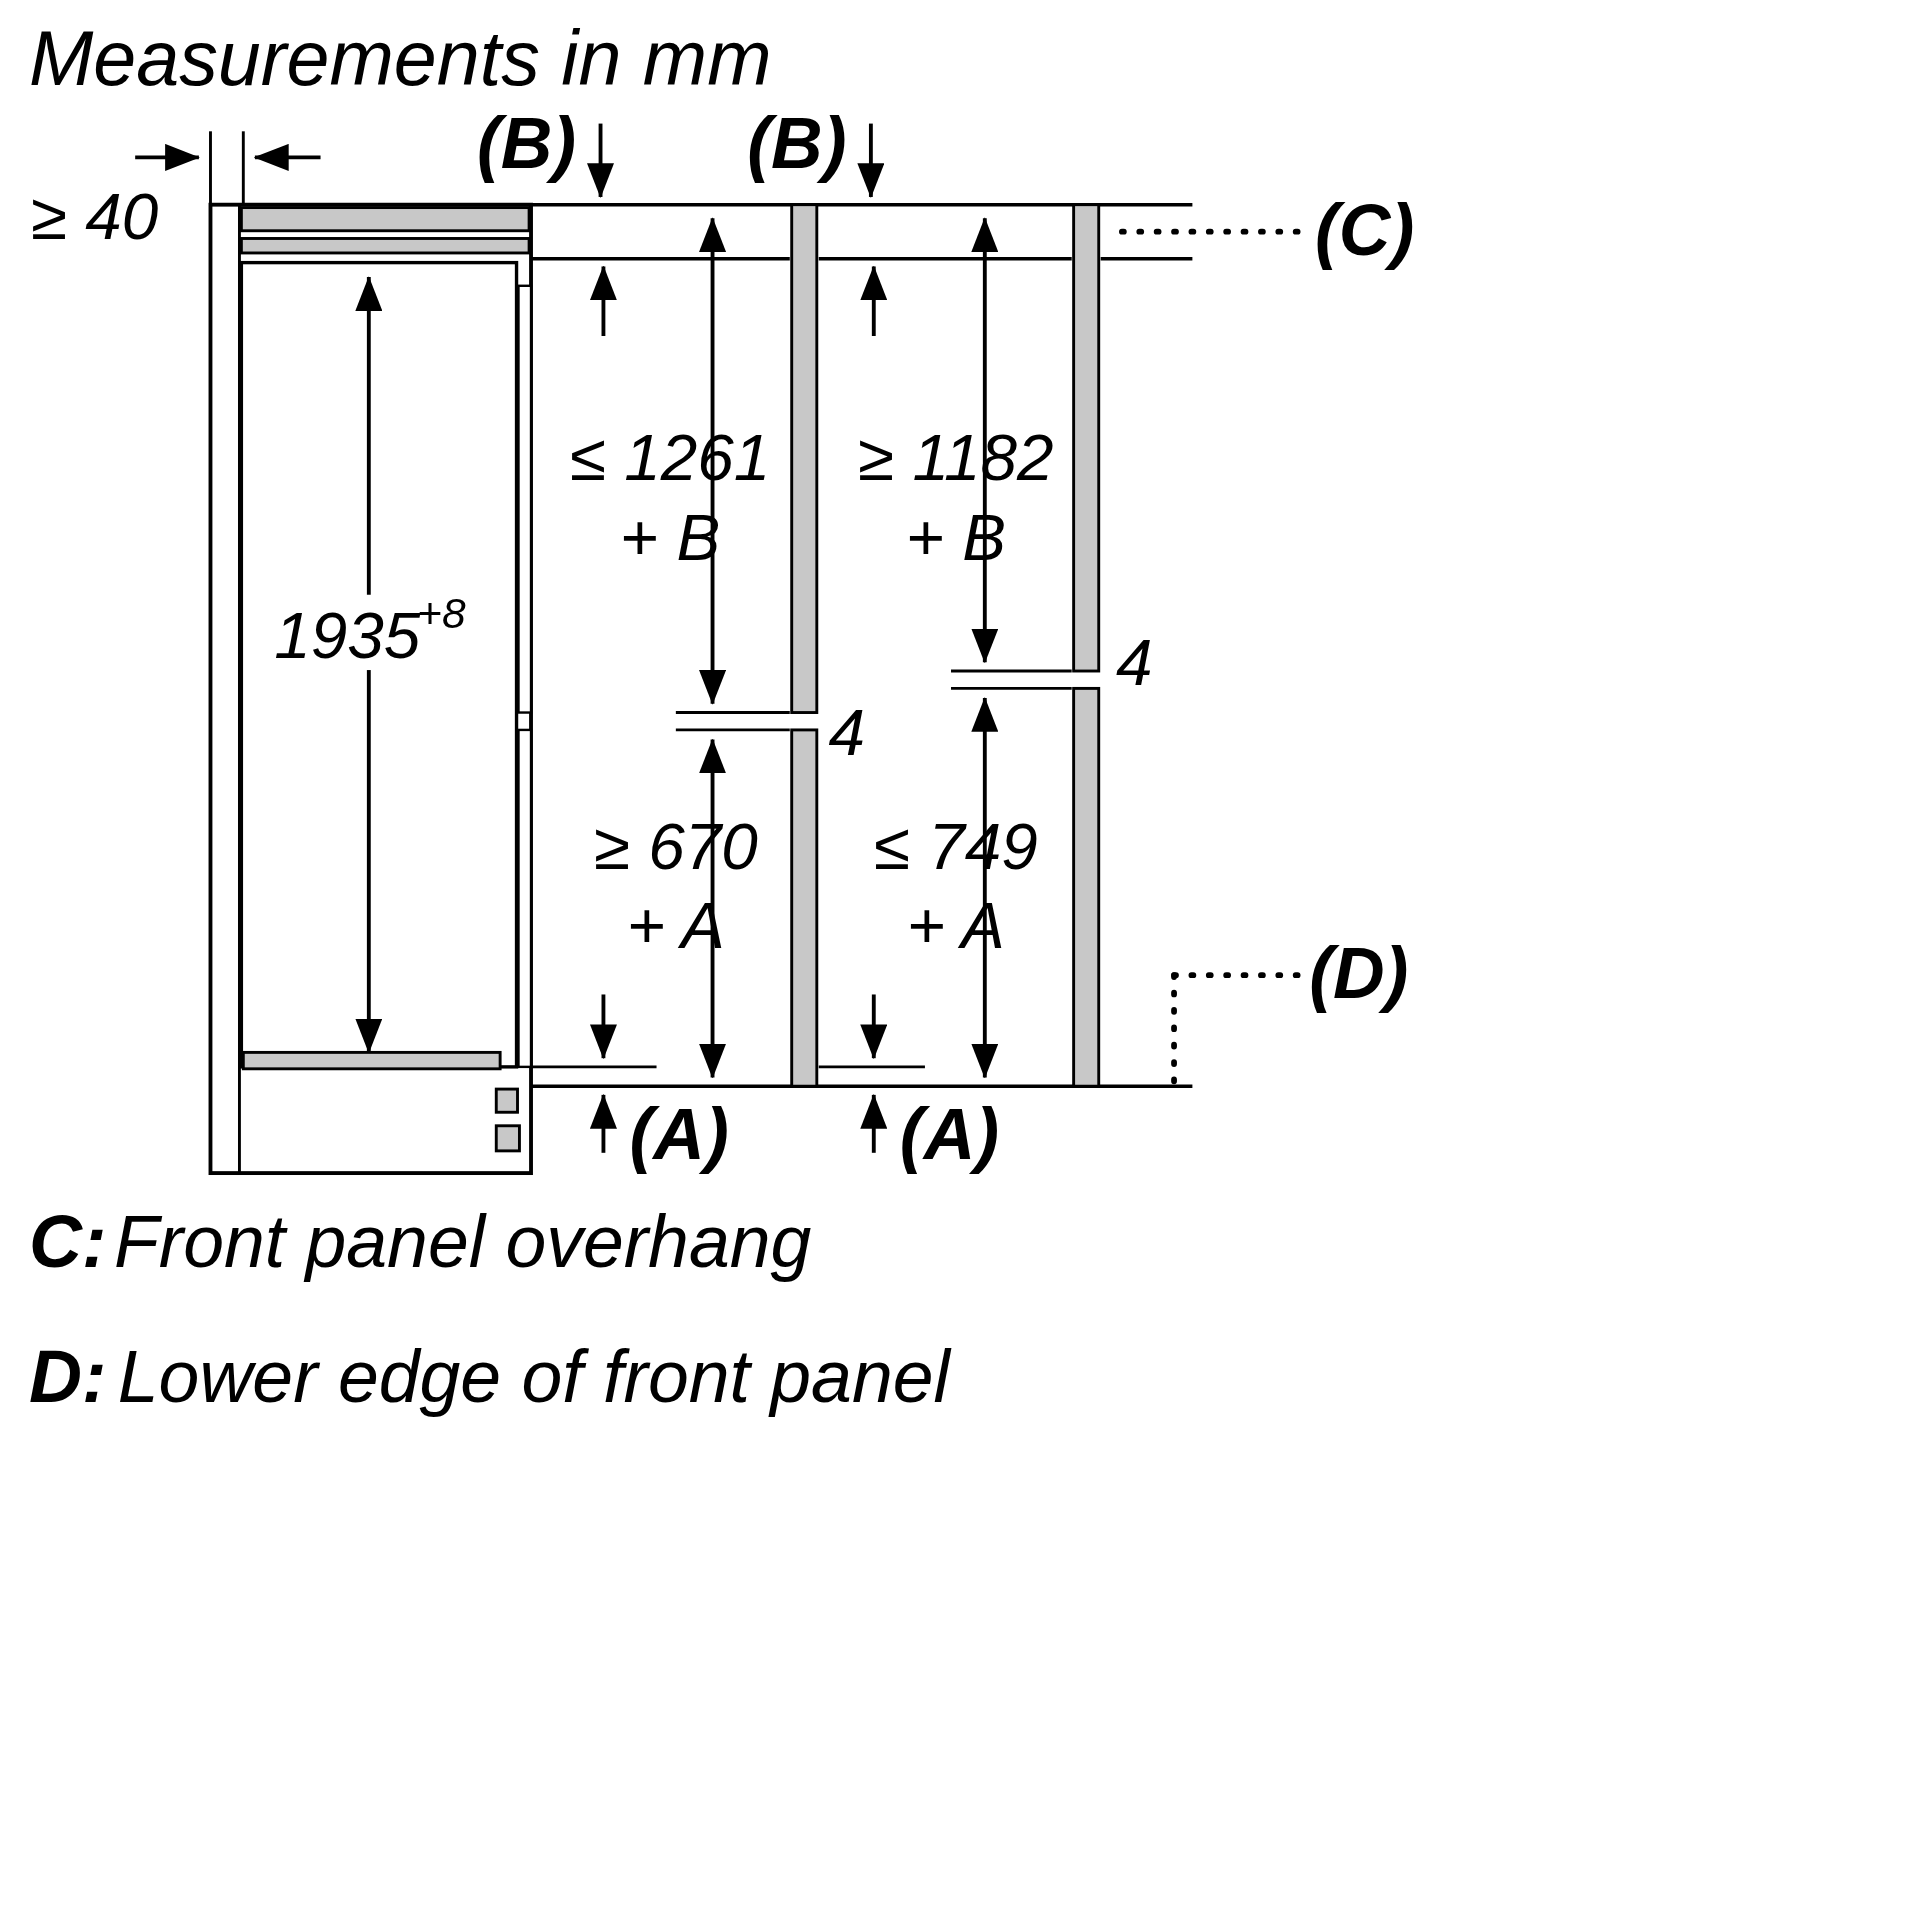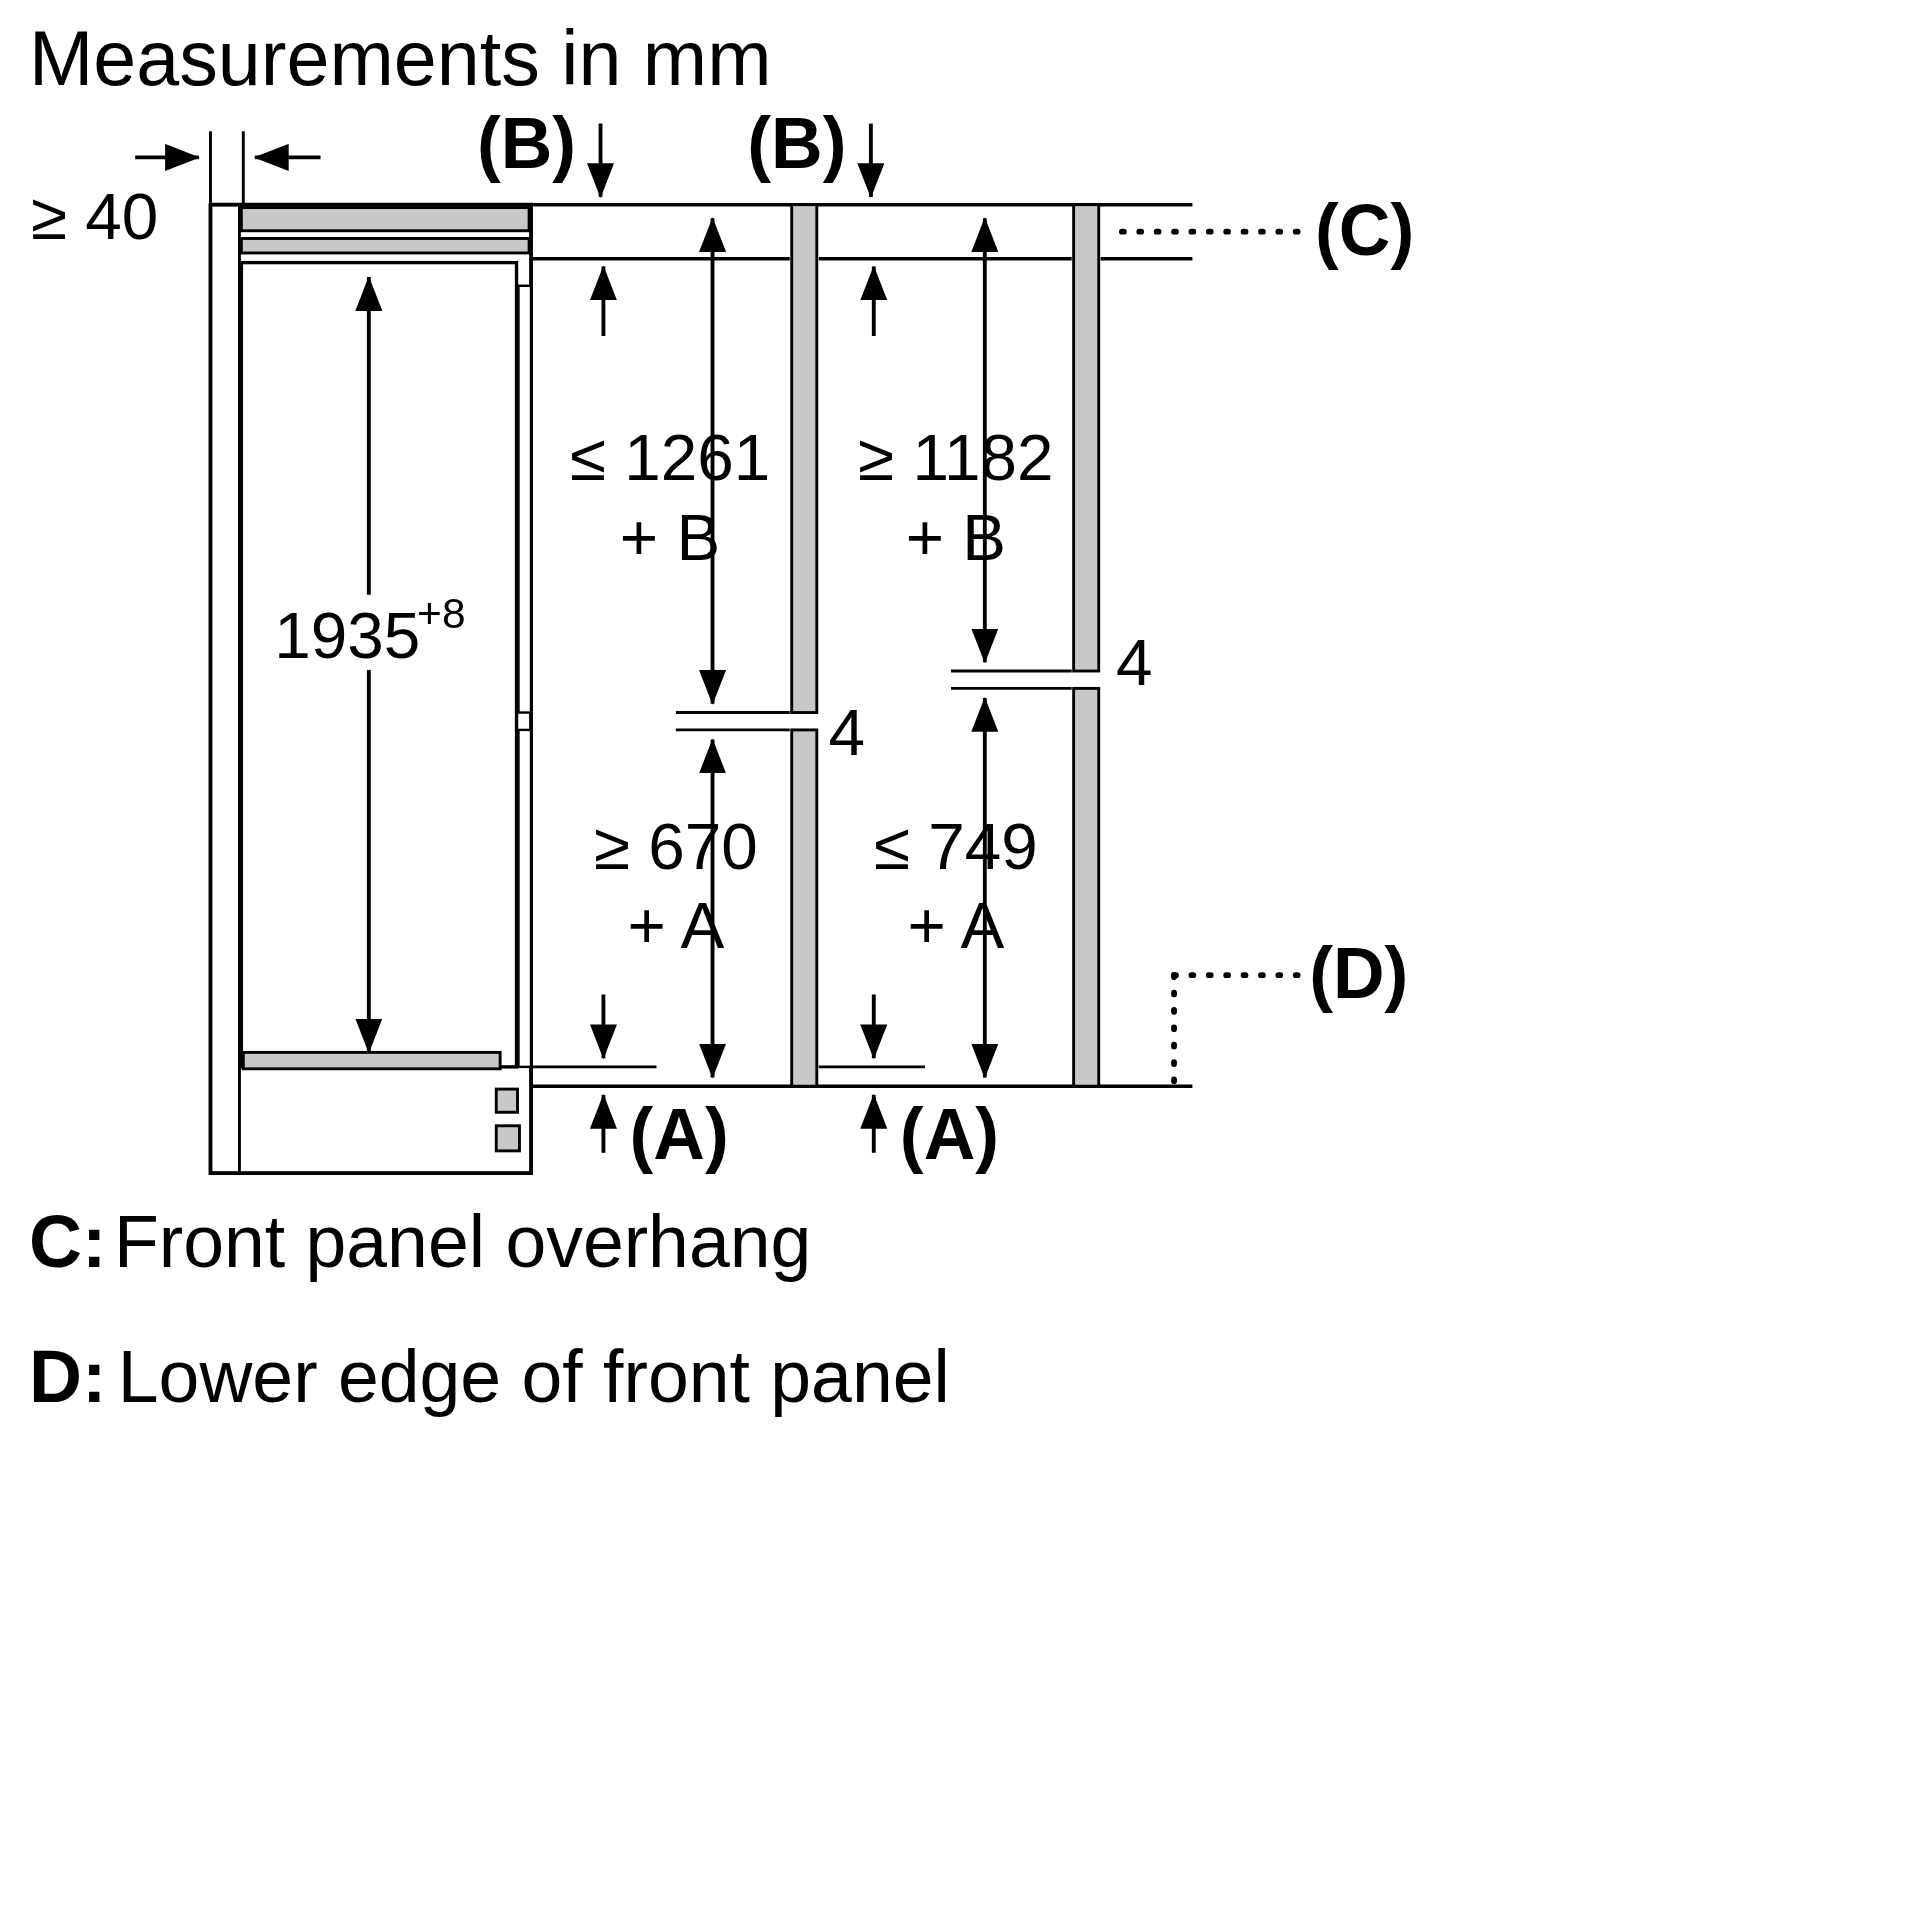--- a/index.html
+++ b/index.html
@@ -1,16 +1,16 @@
 <!DOCTYPE html>
 <html><head>
 <meta charset="utf-8">
 <style>
   html,body{margin:0;padding:0;background:#ffffff;}
-  .page{width:1931px;height:1931px;background:#fff;position:relative;}
+  .page{width:1931px;height:1931px;background:#fff;position:relative;font-style:italic;}
   svg{display:block;}
   text{font-family:"Liberation Sans","DejaVu Sans",sans-serif;fill:#000;}
   .fs-title{font-size:80px;}
   .fs-dim{font-size:68px;}
   .fs-sup{font-size:44px;}
   .fs-label{font-size:74px;font-weight:bold;}
   .fs-legend{font-size:76px;}
   .fs-legend-key{font-size:76px;font-weight:bold;}
   .ln{stroke:#000;fill:none;}
   .w25{stroke-width:2.5;}

